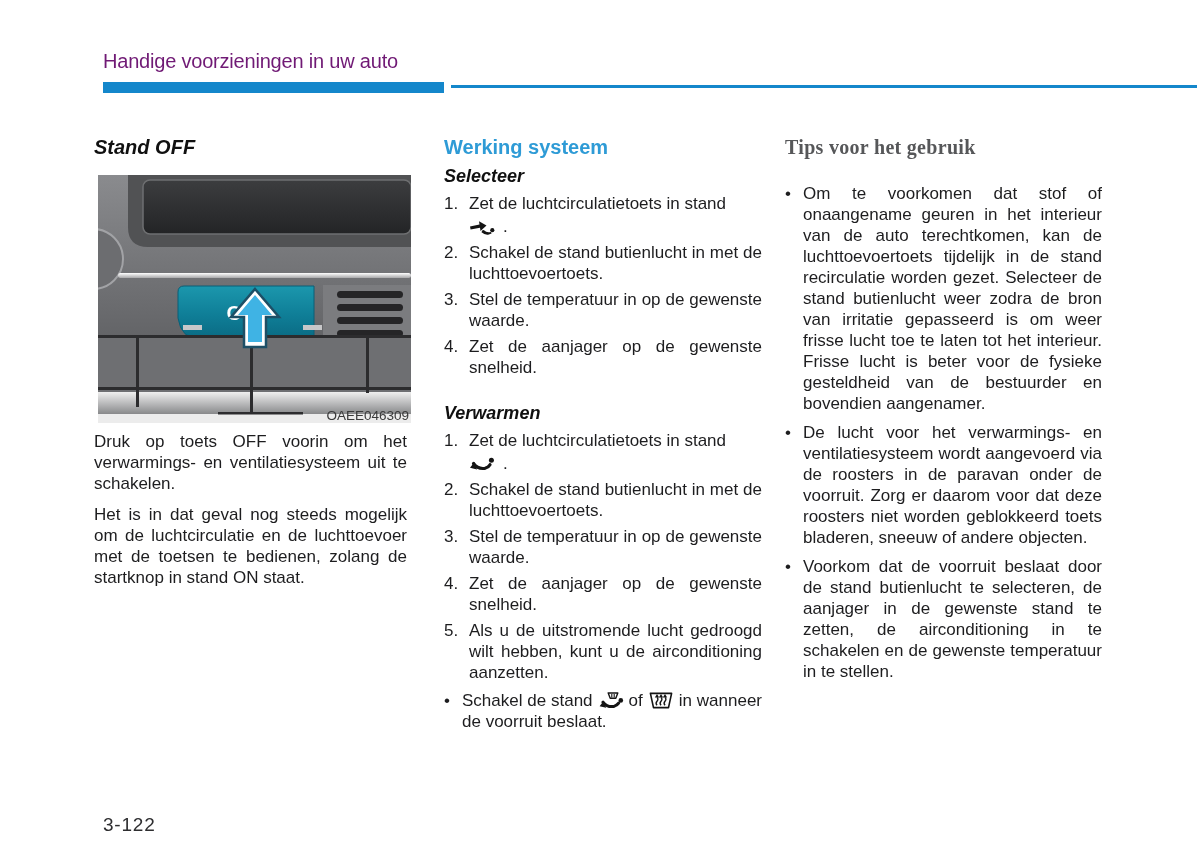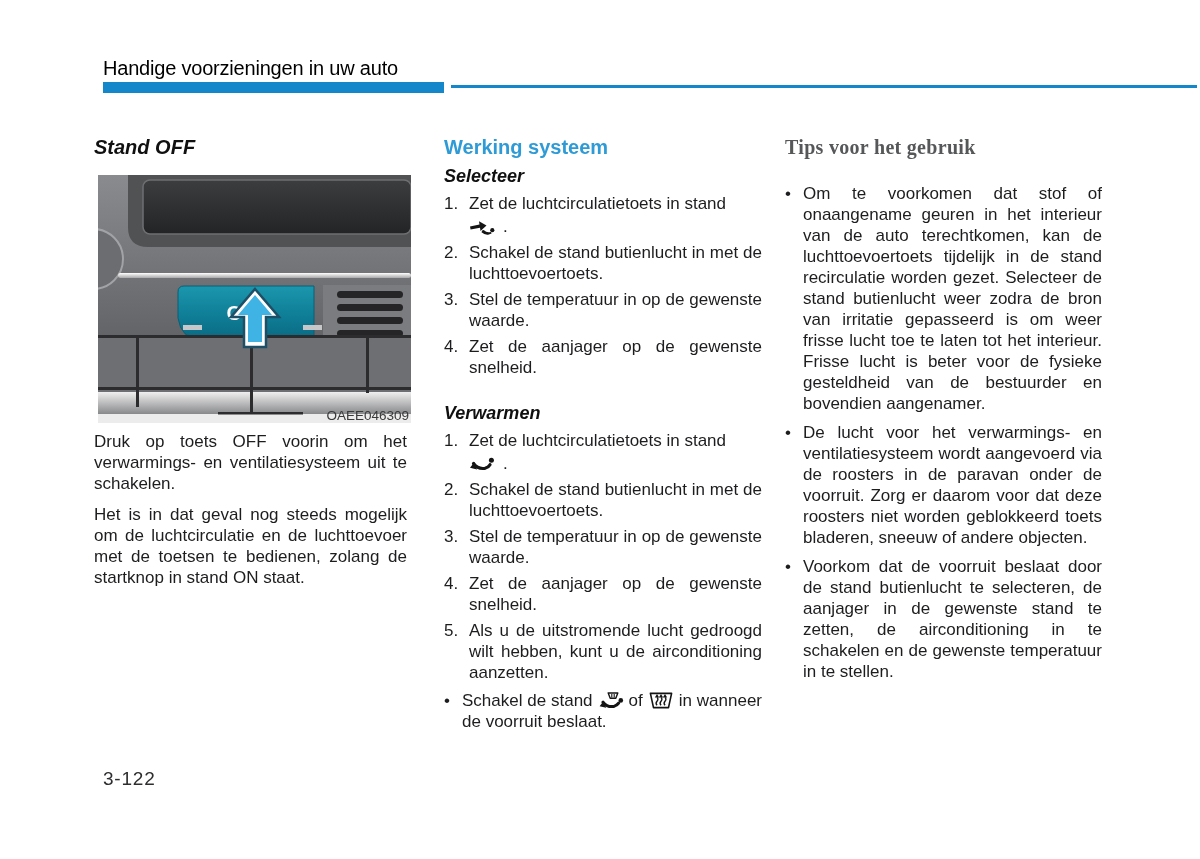--- a/index.html
+++ b/index.html
@@ -1,26 +1,26 @@
 <!DOCTYPE html>
 <html><head>
 <meta charset="utf-8">
 <style>
   html,body{margin:0;padding:0;background:#ffffff;}
   #page{
     position:relative;width:1200px;height:859px;background:#ffffff;
     font-family:"Liberation Sans",sans-serif;color:#1d1d1f;overflow:hidden;
   }
   
-  .header-title{position:absolute;left:103px;top:57px;font-size:20px;font-weight:400;
-    color:#000000;letter-spacing:-0.2px;}
+  .header-title{position:absolute;left:103px;top:50px;font-size:20px;font-weight:400;
+    color:#701a75;letter-spacing:-0.2px;}
   .bar-thick{position:absolute;left:103px;top:82px;width:341px;height:11px;background:#1487cb;}
   .bar-thin{position:absolute;left:451px;top:85px;width:746px;height:3px;background:#1487cb;}
   
-  .footer-page{position:absolute;left:103px;top:768px;font-size:19px;color:#2e2e30;letter-spacing:0.8px;}
+  .footer-page{position:absolute;left:103px;top:814px;font-size:19px;color:#2e2e30;letter-spacing:0.8px;}
   
   .col{position:absolute;top:137px;font-size:17px;line-height:21px;}
   #col-left{left:94px;width:313px;}
   #col-mid{left:444px;width:318px;}
   #col-right{left:785px;width:317px;}
   .h-italic{font-size:20px;font-weight:700;font-style:italic;margin:0 0 17px 0;color:#101010;}
   .h-blue{font-size:20px;font-weight:700;margin:0 0 8px 0;color:#2e9bd6;}
   .h-sub{font-size:18px;font-weight:700;font-style:italic;color:#101010;margin:5px 0 6px 0;}
   .h-sub.second{margin-top:25px;}
   .h-serif{font-family:"Liberation Serif",serif;font-size:20px;font-weight:700;

